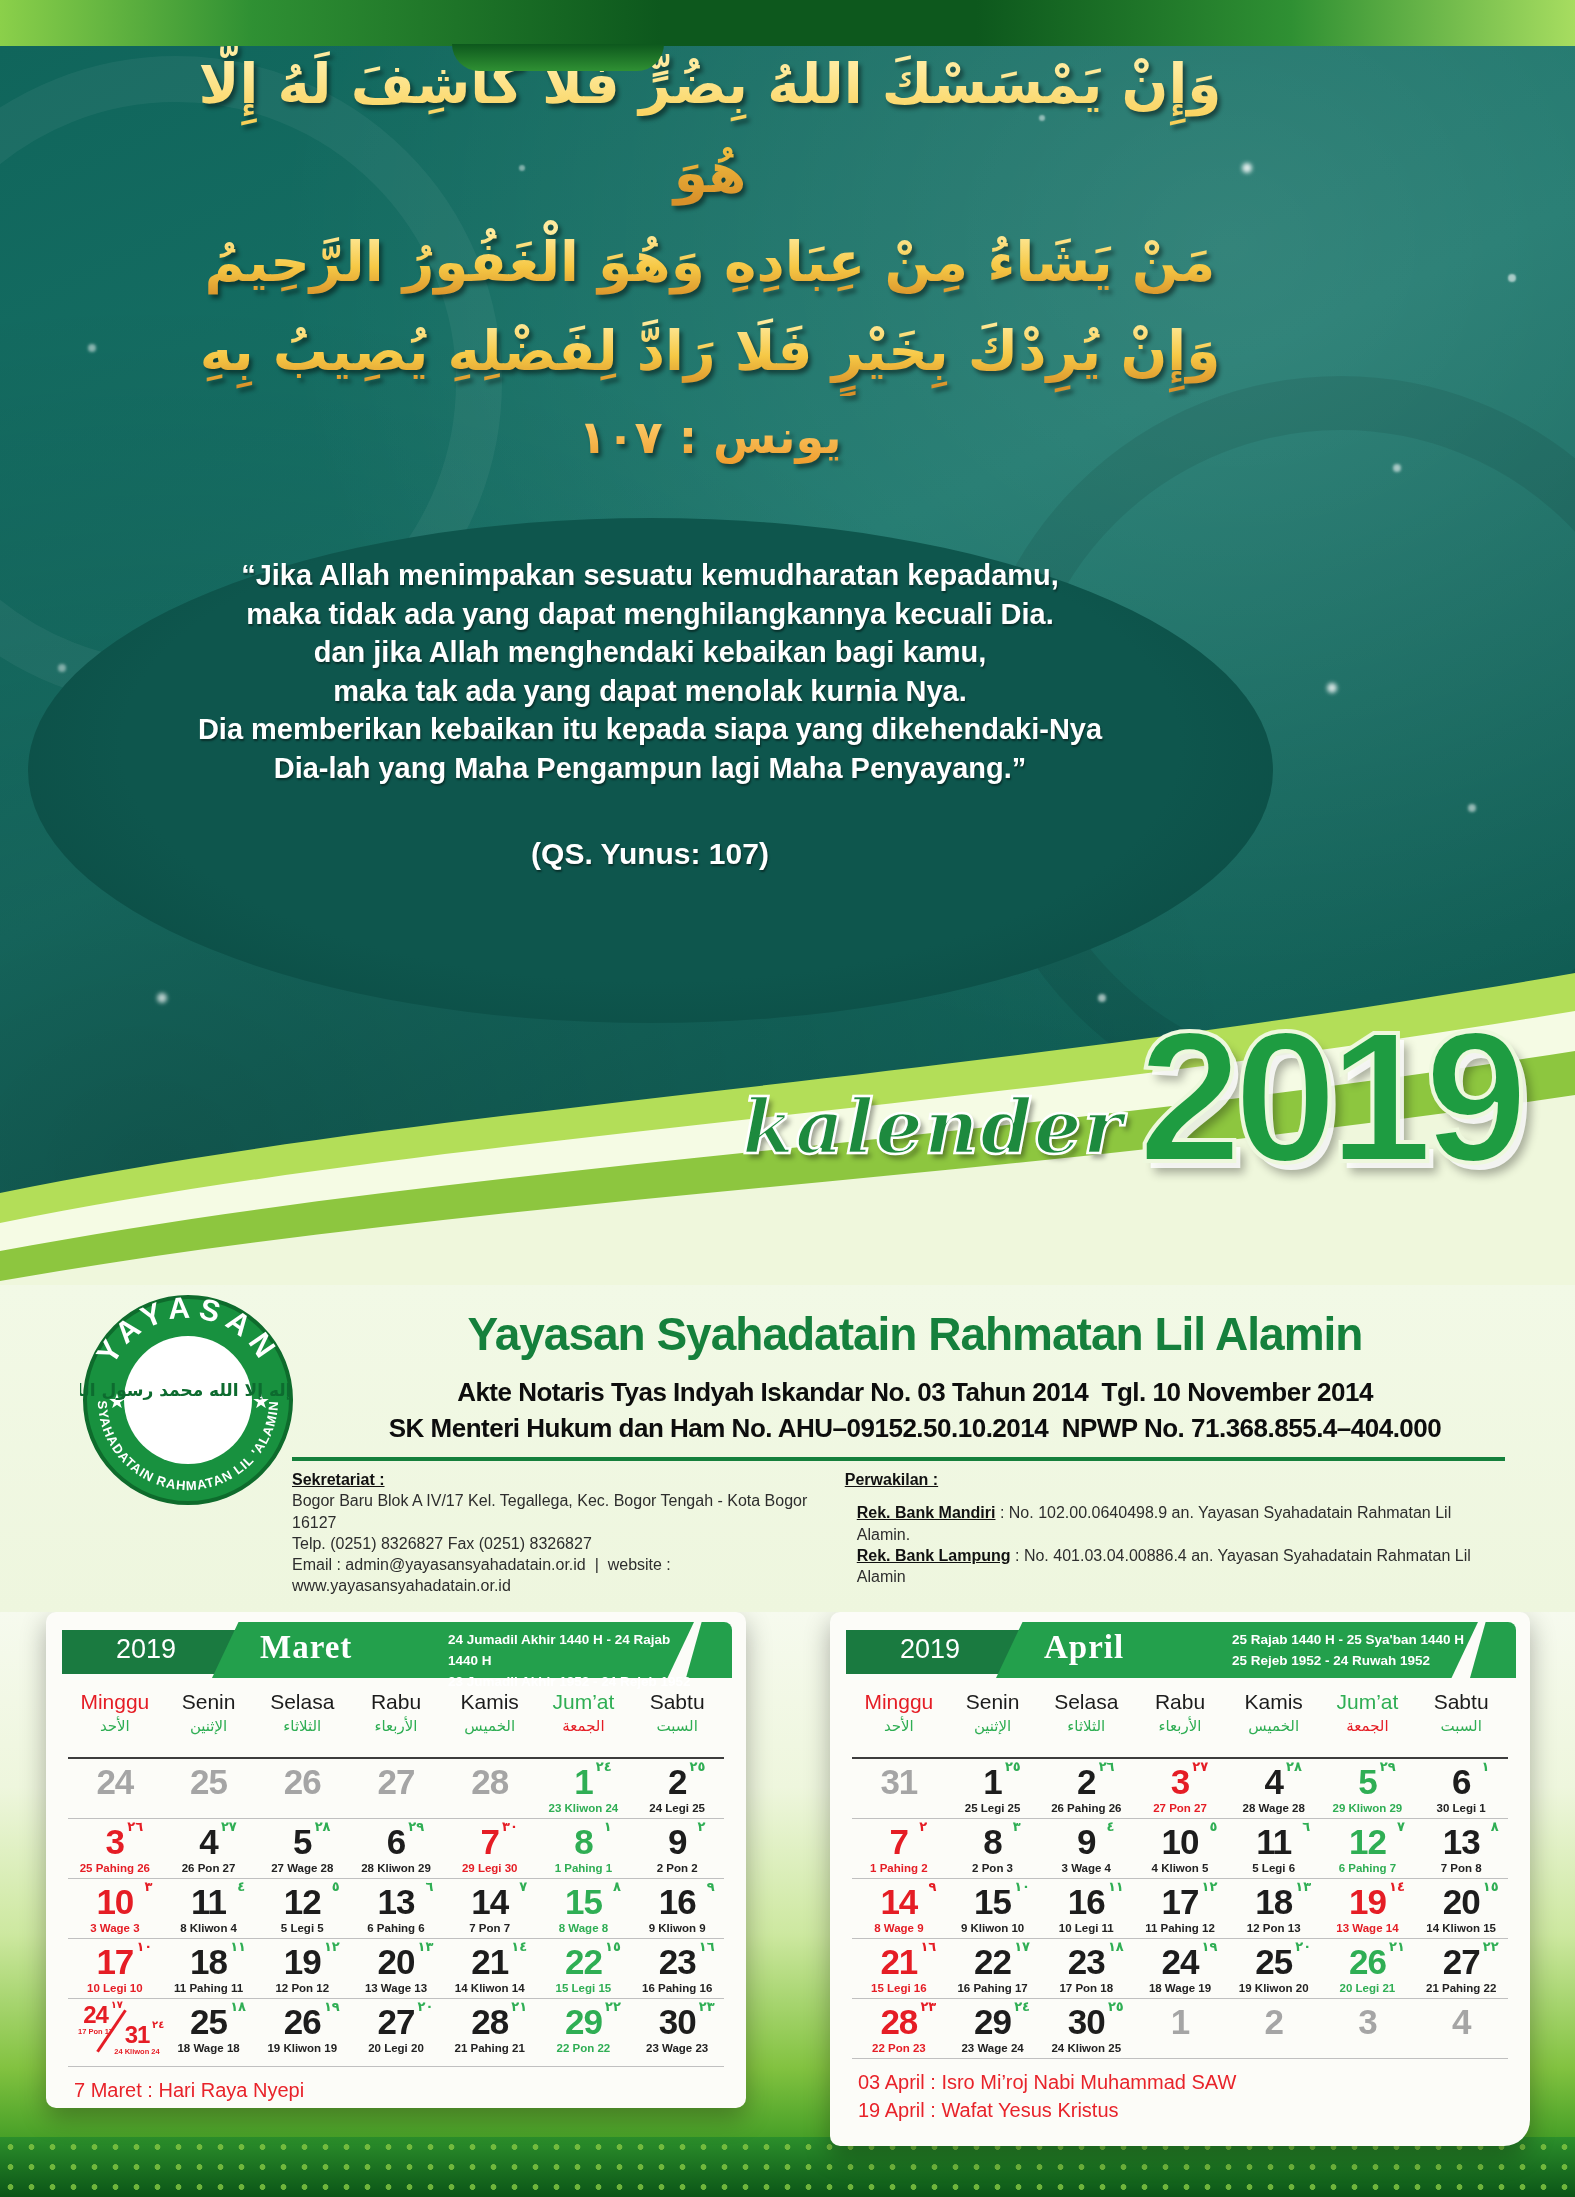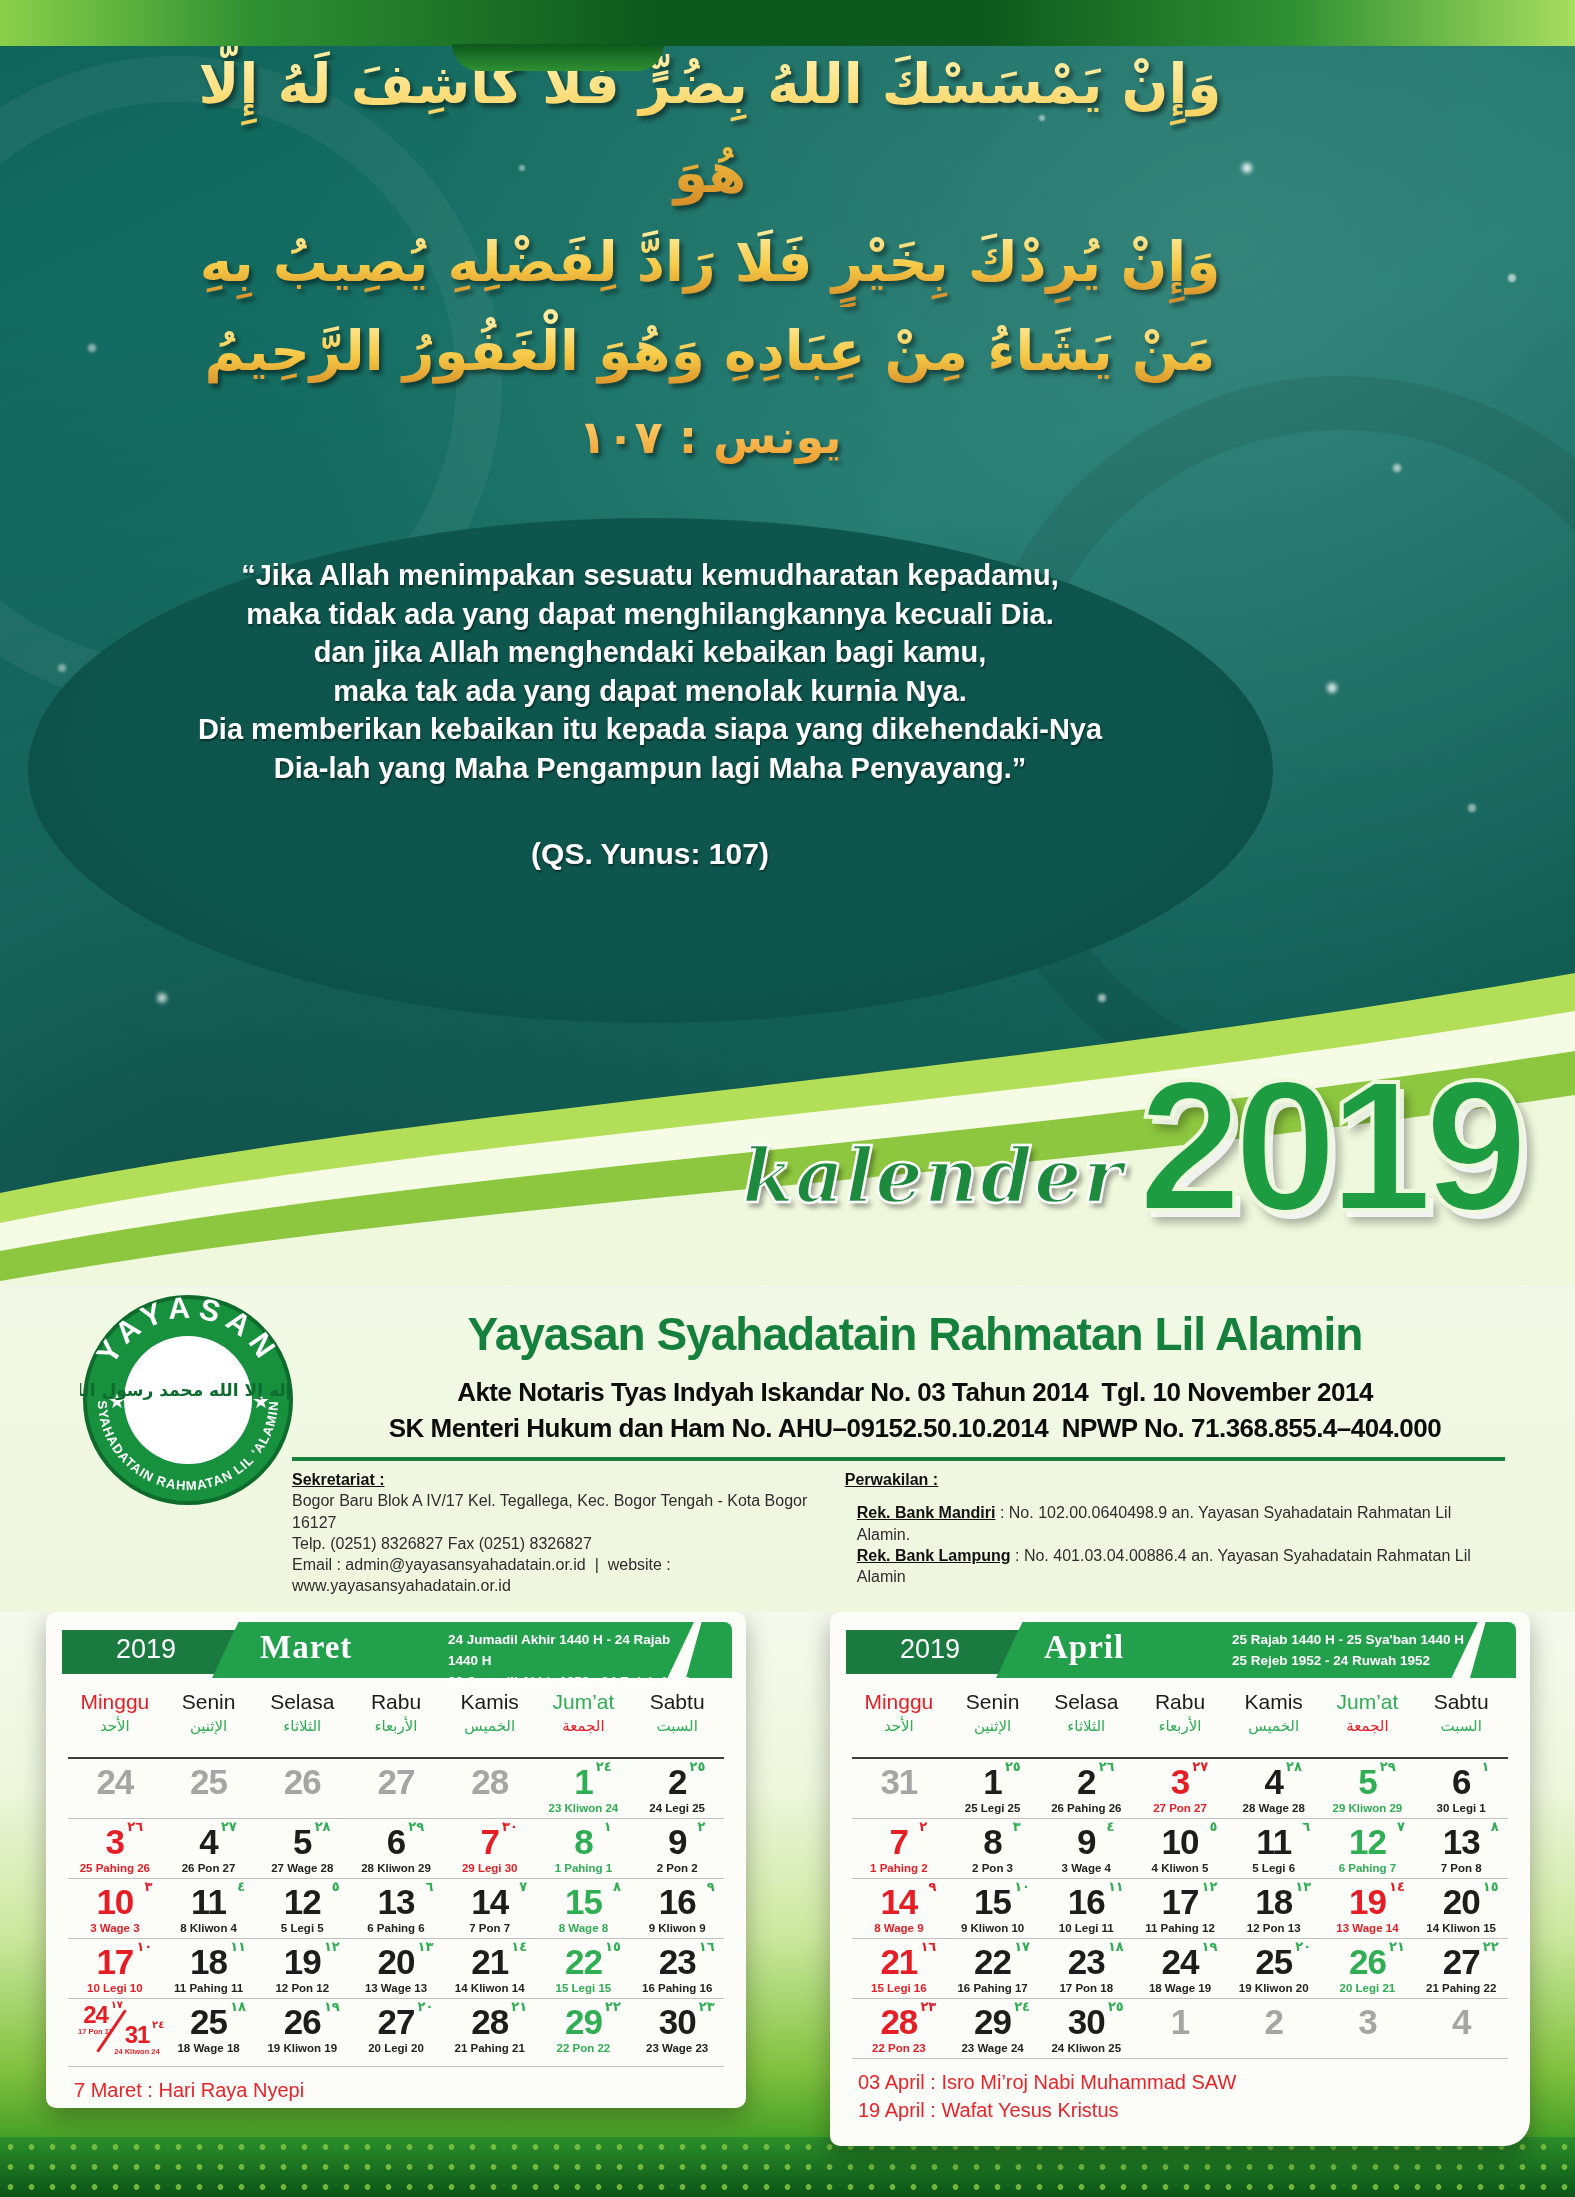--- a/index.html
+++ b/index.html
@@ -45,21 +45,21 @@
     background:radial-gradient(ellipse at 50% 45%, #0e564d 60%, #0a463f 100%);
     border-radius:50%;z-index:1;}
   .quote{position:absolute;top:556px;left:45px;width:1210px;text-align:center;color:#fff;z-index:2;}
   .quote-line{font-size:29px;font-weight:bold;line-height:1.33;text-shadow:1px 2px 2px rgba(0,0,0,0.45);}
   .quote-ref{margin-top:50px;font-size:30px;font-weight:bold;text-shadow:1px 2px 2px rgba(0,0,0,0.45);}
 
   
   .swoosh{position:absolute;top:955px;left:0;width:1575px;height:330px;z-index:3;}
 
   
-  .brand{position:absolute;top:1070px;right:55px;display:flex;align-items:flex-end;z-index:5;}
+  .brand{position:absolute;top:1021px;right:55px;display:flex;align-items:flex-end;z-index:5;}
   .brand-kalender{font-family:"DejaVu Serif",serif;font-style:italic;font-weight:bold;
     font-size:74px;line-height:1;color:#1d8a3e;-webkit-text-stroke:2.5px #ffffff;
     text-shadow:4px 5px 5px rgba(0,0,0,0.35);margin:0 14px 10px 0;letter-spacing:2px;}
   .brand-year{font-size:186px;font-weight:bold;line-height:0.82;letter-spacing:-8px;
     color:#1e9c41;-webkit-text-stroke:4px #eef8dd;
     text-shadow:6px 7px 0 rgba(255,255,255,0.85),10px 12px 10px rgba(0,0,0,0.3);}
 
   
   .panel{position:absolute;top:1285px;left:0;right:0;height:327px;
     background:linear-gradient(#f2f9e6,#eef6de);z-index:4;}
@@ -146,22 +146,22 @@
 
   <div class="teal">
     <div class="mandala1"></div>
     <div class="mandala2"></div>
     <div class="sparks"></div>
   </div>
 
   <div class="verse">
     <div>
         <div class="verse-line">وَإِنْ يَمْسَسْكَ اللهُ بِضُرٍّ فَلَا كَاشِفَ لَهُ إِلَّا هُوَ</div>
+        <div class="verse-line">مَنْ يَشَاءُ مِنْ عِبَادِهِ وَهُوَ الْغَفُورُ الرَّحِيمُ</div>
         <div class="verse-line">وَإِنْ يُرِدْكَ بِخَيْرٍ فَلَا رَادَّ لِفَضْلِهِ يُصِيبُ بِهِ</div>
-        <div class="verse-line">مَنْ يَشَاءُ مِنْ عِبَادِهِ وَهُوَ الْغَفُورُ الرَّحِيمُ</div>
       </div>
     <div class="verse-ref">يونس : ١٠٧</div>
   </div>
 
   <div class="quote-ellipse"></div>
   <div class="quote">
     <div>
         <div class="quote-line">“Jika Allah menimpakan sesuatu kemudharatan kepadamu,</div>
         <div class="quote-line">maka tidak ada yang dapat menghilangkannya kecuali Dia.</div>
         <div class="quote-line">dan jika Allah menghendaki kebaikan bagi kamu,</div>

